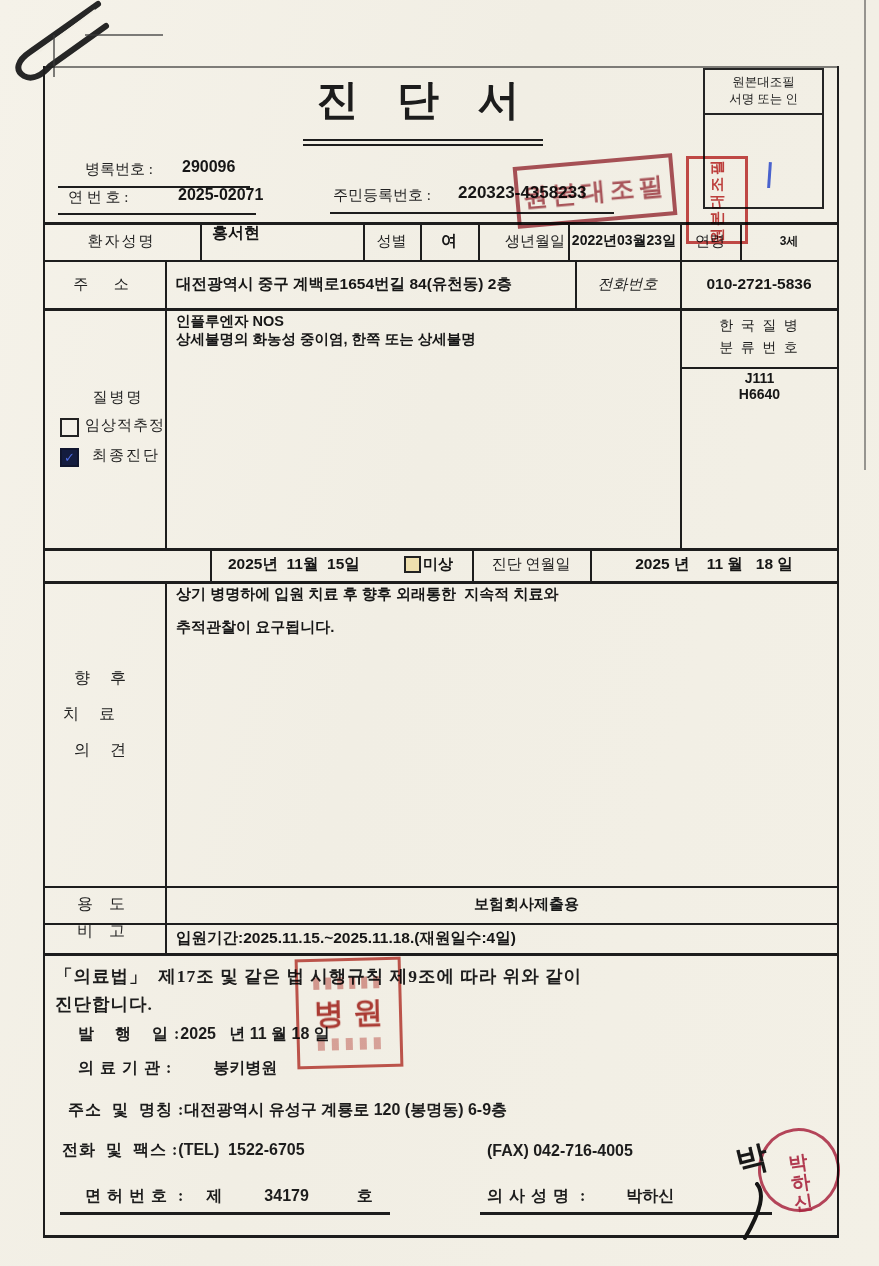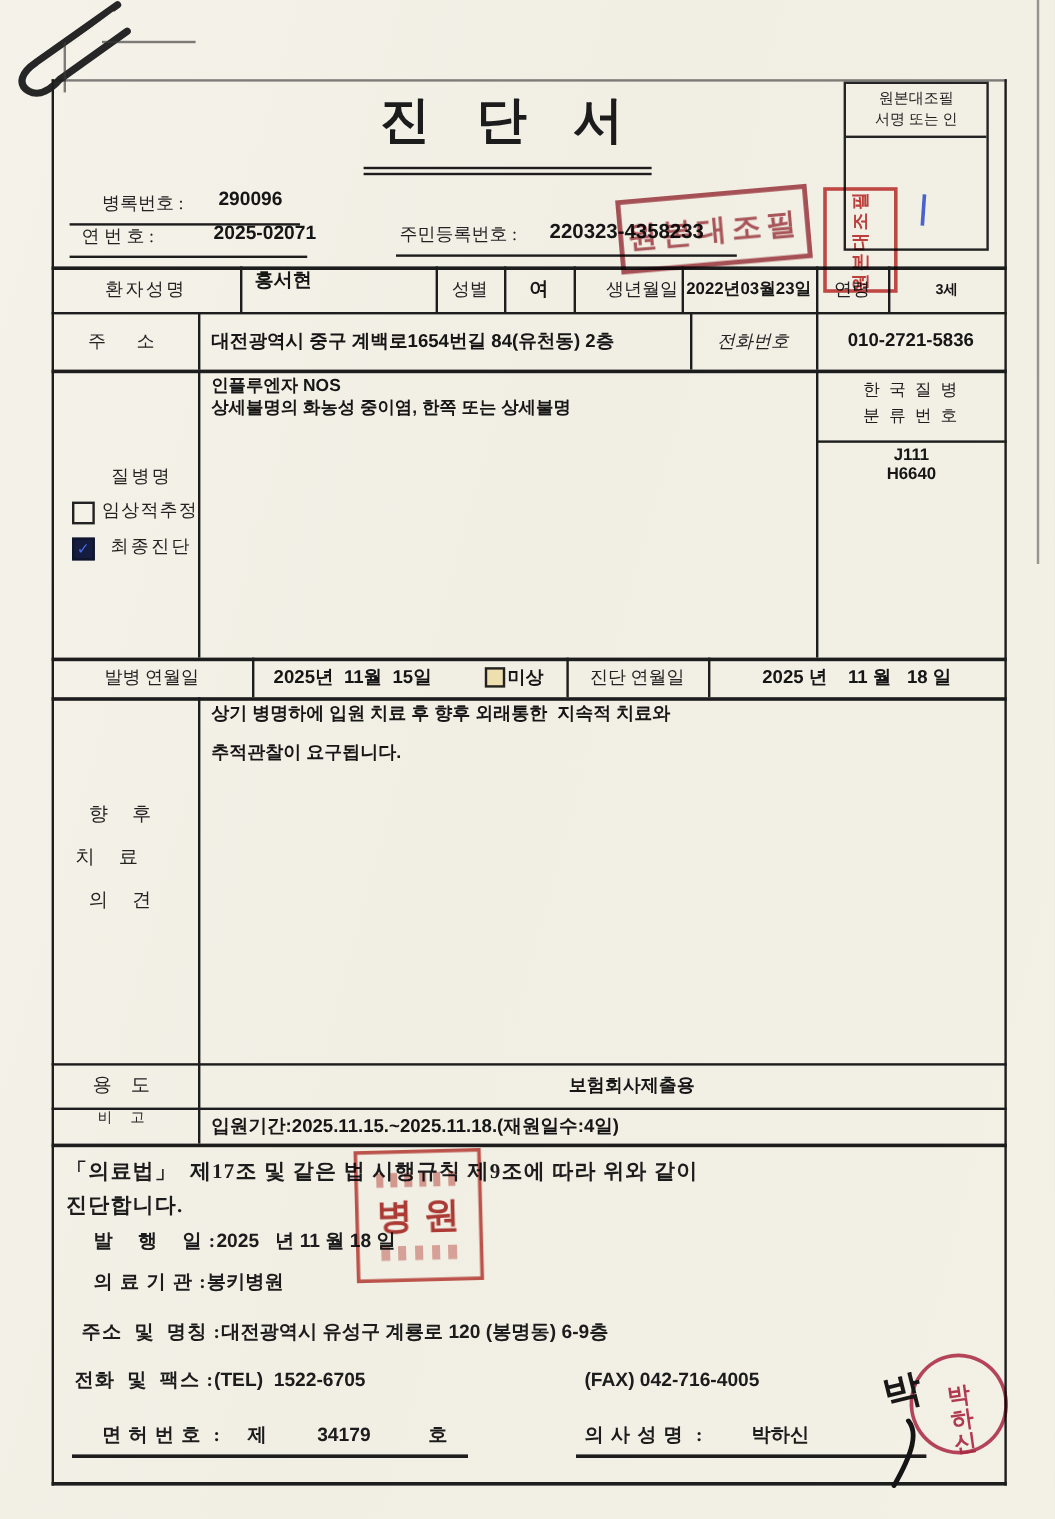--- a/index.html
+++ b/index.html
@@ -112,46 +112,45 @@
   </div>
   <div class="abs val center" style="left:680px;top:370px;width:159px;font-size:14px;">J111</div>
   <div class="abs val center" style="left:680px;top:386px;width:159px;font-size:14px;">H6640</div>
 
   <div class="abs lbl" style="left:43px;top:388px;width:122px;letter-spacing:2px;margin-left:14px;">질병명</div>
   <div class="checkbox" style="left:60px;top:418px;"></div>
   <div class="abs lbl" style="left:85px;top:416px;letter-spacing:1px;">임상적추정</div>
   <div class="checkbox checked" style="left:60px;top:448px;">✓</div>
   <div class="abs lbl" style="left:92px;top:446px;letter-spacing:2px;">최종진단</div>
 
-  <div class="abs lbl" style="left:43px;top:548px;width:167px;height:33px;">발병 연월일</div>
   <div class="abs val" style="left:228px;top:548px;height:33px;font-size:15.5px;">2025년  11월  15일</div>
   <div class="checkbox" style="left:404px;top:556px;width:13px;height:13px;background:#eedfae;"></div>
   <div class="abs val" style="left:423px;top:548px;height:33px;font-size:15px;">미상</div>
   <div class="abs lbl" style="left:472px;top:548px;width:118px;height:33px;">진단 연월일</div>
   <div class="abs val center" style="left:590px;top:548px;width:248px;height:33px;font-size:15.5px;">2025 년    11 월   18 일</div>
 
   <div class="abs val" style="left:176px;top:585px;font-size:15px;">상기 병명하에 입원 치료 후 향후 외래통한  지속적 치료와</div>
   <div class="abs val" style="left:176px;top:618px;font-size:15px;">추적관찰이 요구됩니다.</div>
   <div class="abs lbl" style="left:43px;top:668px;width:122px;font-size:16px;letter-spacing:8px;">향 후</div>
   <div class="abs lbl" style="left:43px;top:704px;width:100px;font-size:16px;letter-spacing:8px;text-align:right;">치 료</div>
   <div class="abs lbl" style="left:43px;top:740px;width:122px;font-size:16px;letter-spacing:8px;">의 견</div>
 
   <div class="abs lbl" style="left:43px;top:886px;width:122px;height:37px;font-size:16px;letter-spacing:6px;">용 도</div>
   <div class="abs val center" style="left:165px;top:886px;width:673px;height:37px;font-size:15px;padding-left:25px;">보험회사제출용</div>
 
-  <div class="abs lbl" style="left:43px;top:923px;width:122px;height:16px;font-size:12px;letter-spacing:6px;">비 고</div>
+  <div class="abs lbl" style="left:43px;top:923px;width:122px;height:16px;font-size:16px;letter-spacing:6px;">비 고</div>
   <div class="abs val" style="left:176px;top:923px;height:30px;font-size:15.5px;">입원기간:2025.11.15.~2025.11.18.(재원일수:4일)</div>
 
   <div class="abs footlbl" style="left:55px;top:964px;font-size:17.5px;">「의료법」  제17조 및 같은 법 시행규칙 제9조에 따라 위와 같이</div>
   <div class="abs footlbl" style="left:55px;top:992px;font-size:17.5px;">진단합니다.</div>
 
   <div class="footrow" style="left:78px;top:1024px;">
     <span class="footlbl">발    행    일 :</span><span class="footval">2025   년 11 월 18 일</span>
   </div>
-  <div class="footrow" style="left:78px;top:1058px;">
+  <div class="footrow" style="left:78px;top:1058px;gap:41px;">
     <span class="footlbl">의 료 기 관 :</span><span class="footval">봉키병원</span>
   </div>
   <div class="footrow" style="left:68px;top:1100px;">
     <span class="footlbl">주소  및  명칭 :</span><span class="footval">대전광역시 유성구 계룡로 120 (봉명동) 6-9층</span>
   </div>
   <div class="footrow" style="left:62px;top:1140px;">
     <span class="footlbl">전화  및  팩스 :</span><span class="footval">(TEL)  1522-6705</span>
   </div>
   <div class="abs footval" style="left:487px;top:1142px;">(FAX) 042-716-4005</div>
 

